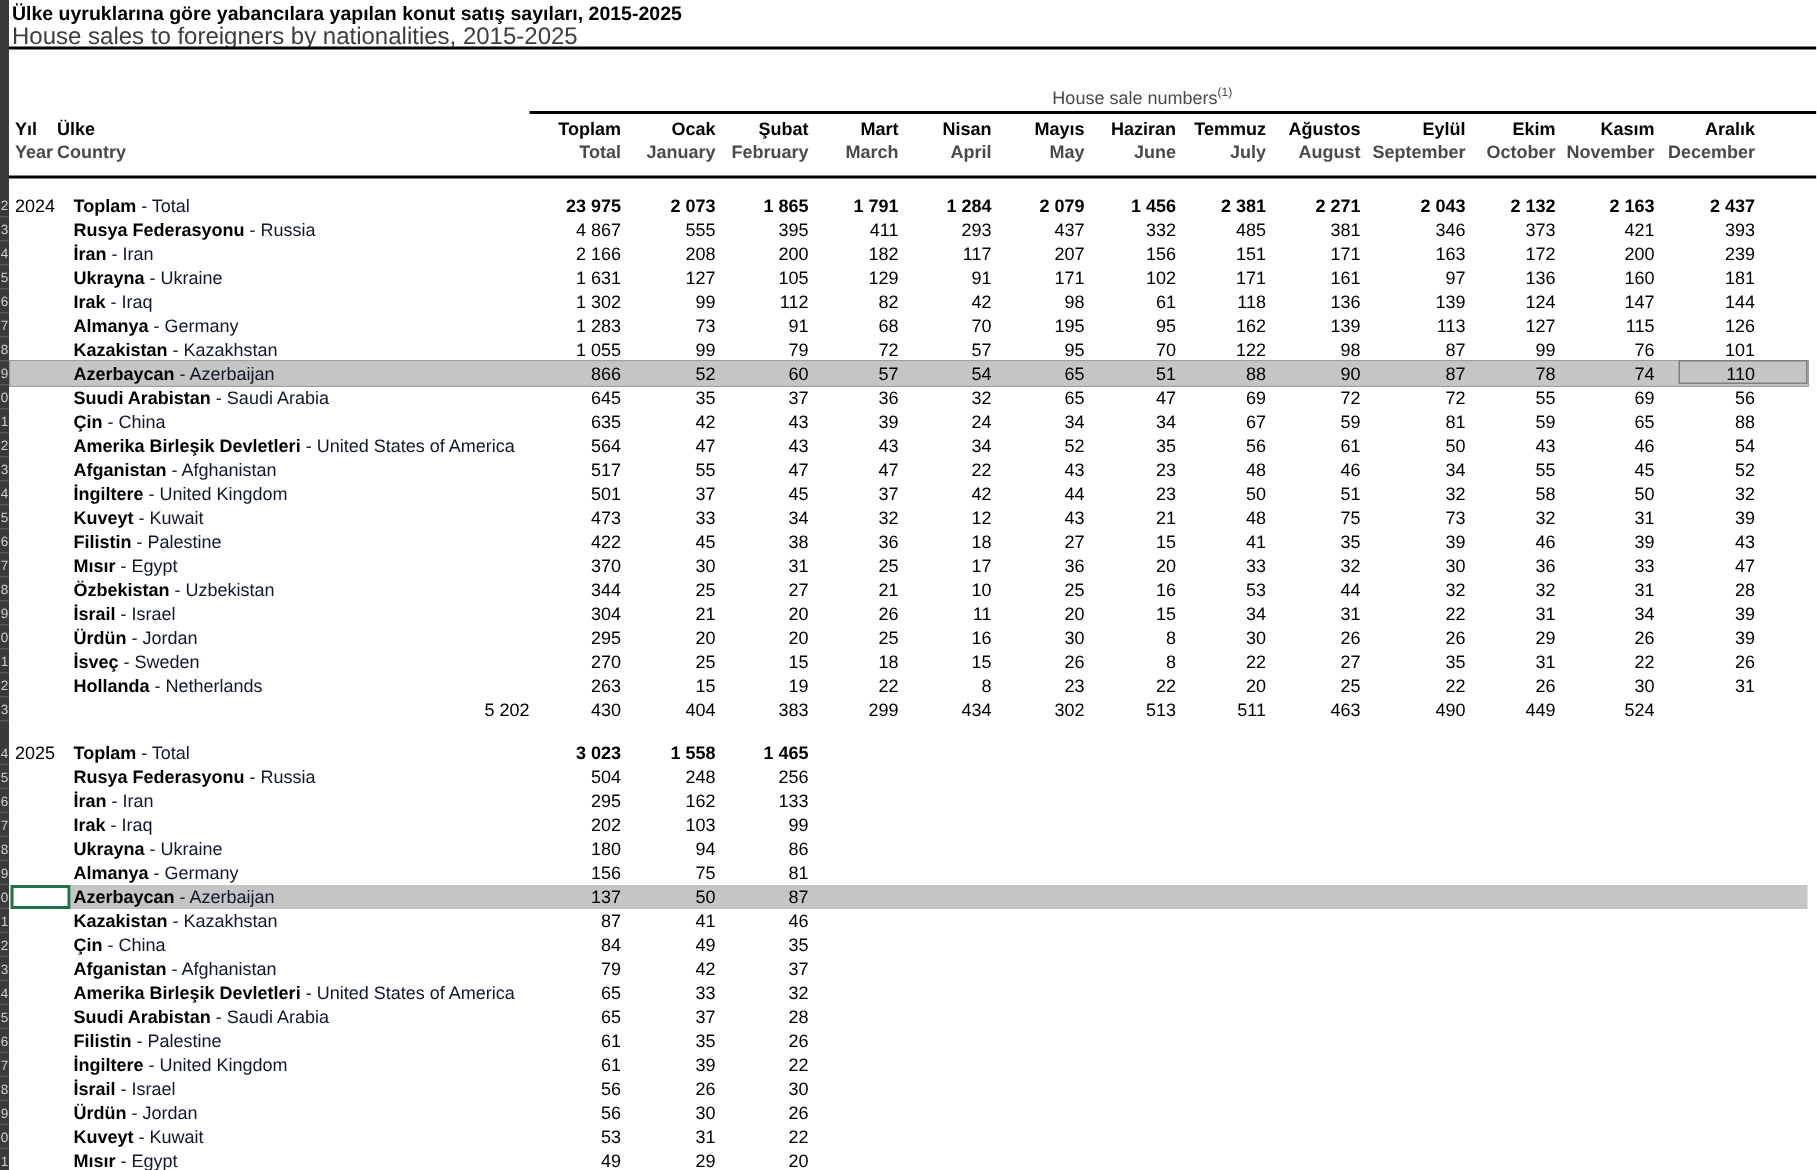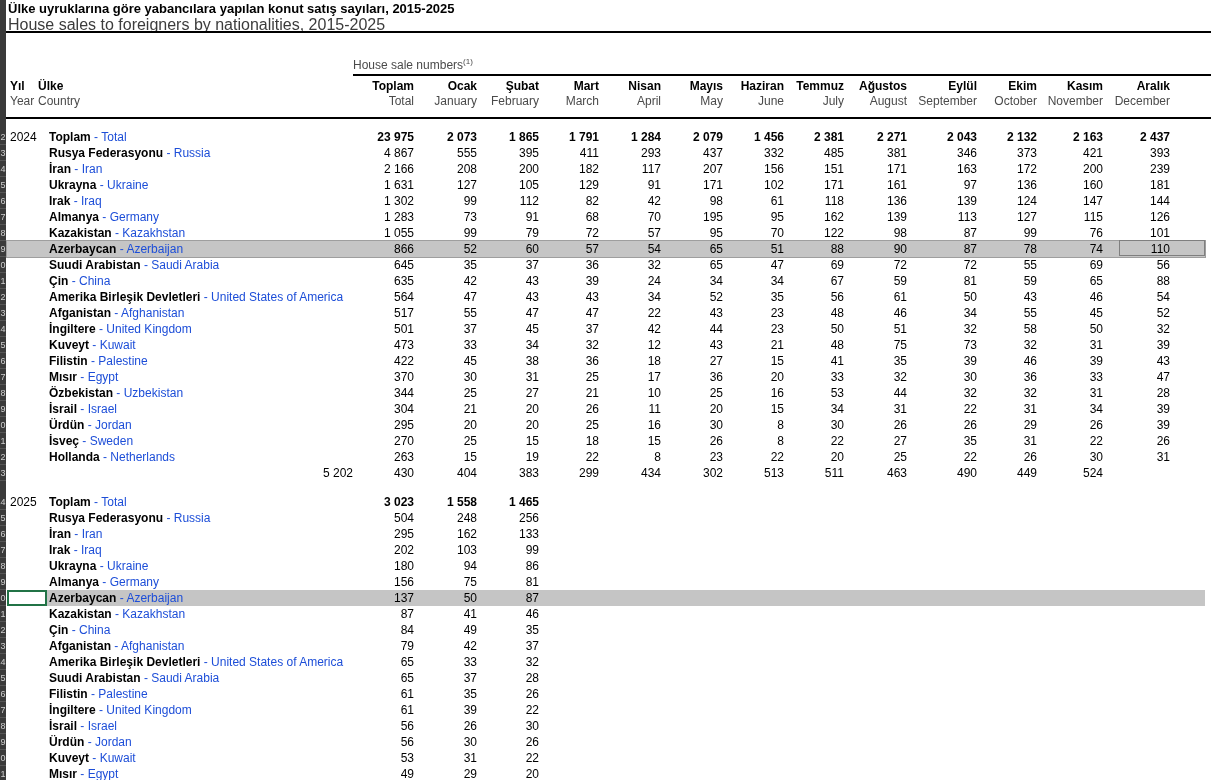--- a/index.html
+++ b/index.html
@@ -14,35 +14,35 @@
     font-size:9px;color:#cfcfcf;text-align:center;border-bottom:1px solid #555;
     box-sizing:border-box;overflow:hidden;
   }
   .title{position:absolute;left:8px;top:1px;font-size:13px;font-weight:bold;white-space:nowrap;}
   .subtitle{position:absolute;left:8px;top:16px;font-size:16px;color:#3c3c3c;white-space:nowrap;}
   .rule{position:absolute;background:#000;}
   .rule-top{left:6px;top:31px;width:1205px;height:2px;}
   .rule-mid{left:353px;top:74px;width:858px;height:2px;}
   .rule-bot{left:6px;top:117px;width:1205px;height:2px;}
   .group-hdr-tr{position:absolute;left:353px;top:42px;width:817px;text-align:center;font-size:12px;font-weight:bold;}
-  .group-hdr-en{position:absolute;left:353px;top:58px;width:817px;font-size:12px;color:#4a4a4a;}
+  .group-hdr-en{position:absolute;left:353px;top:58px;width:817px;text-align:center;font-size:12px;color:#4a4a4a;}
   sup{font-size:8px;line-height:0;}
   .grid{
     position:absolute;left:7px;display:grid;width:1198px;
     grid-template-columns:42px 304px 61px 63px 62px 60px 62px 62px 61px 60px 63px 70px 60px 66px 67px 35px;
   }
   .hdr-tr{top:79px;height:15px;font-size:12px;font-weight:bold;}
-  .hdr-en{top:94px;height:15px;font-size:12px;color:#4a4a4a;}
+  .hdr-en{top:94px;height:15px;font-size:12px;color:#4a4a4a;font-weight:bold;}
   .hdr-tr .c,.hdr-en .c{line-height:15px;white-space:nowrap;}
   .c-country-hdr{margin-left:-11px;}
   .trow{height:16px;font-size:12px;}
   .trow .c{line-height:16px;white-space:nowrap;overflow:visible;}
   .c-year{padding-left:3px;}
   .c-num{text-align:right;}
-  .en{color:#1d4ed8;font-weight:normal;}
+  .en{color:#0f172a;font-weight:normal;}
   .bold-vals .c-num{font-weight:bold;}
   .hl{background:#c5c5c5;}
   .hl-outline{outline:1px solid #9e9e9e;}
   .dec-box{position:absolute;left:1112px;top:-1px;width:84px;height:14px;border:1px solid #7f7f7f;pointer-events:none;}
   .active-cell{position:absolute;left:0;top:0;width:36px;height:12px;background:#fff;border:2px solid #217346;}
 </style>
 </head>
 <body>
 
 <div class="screen">

